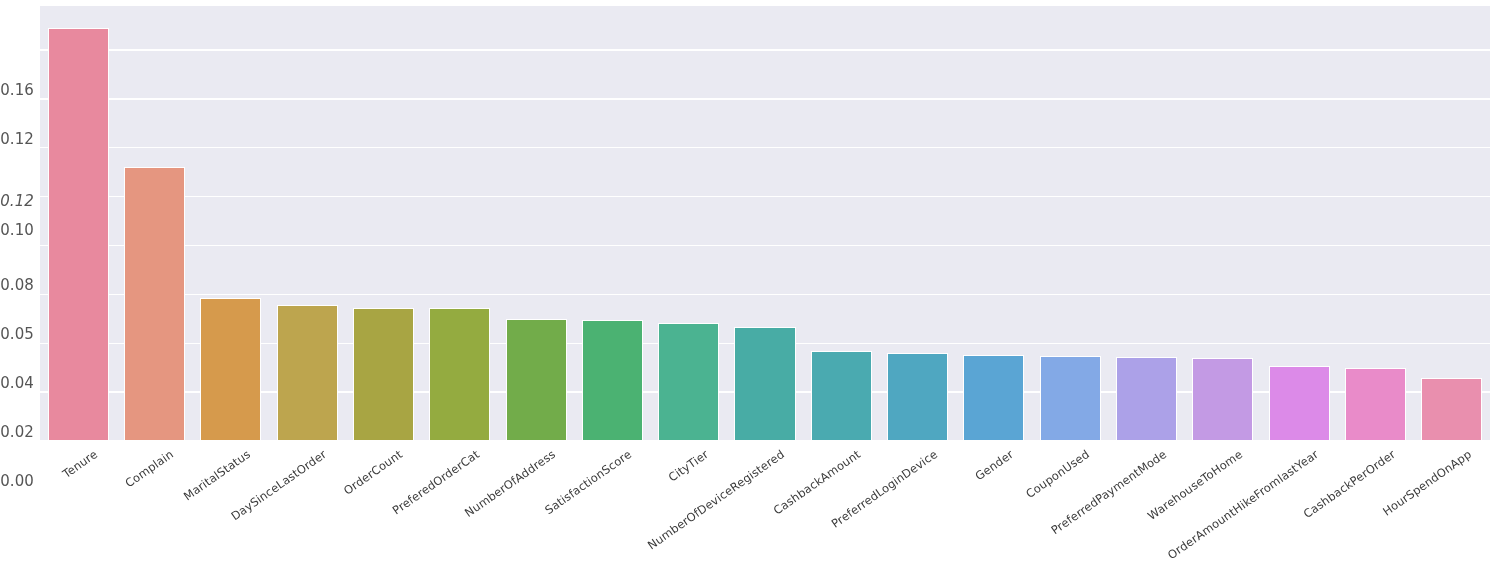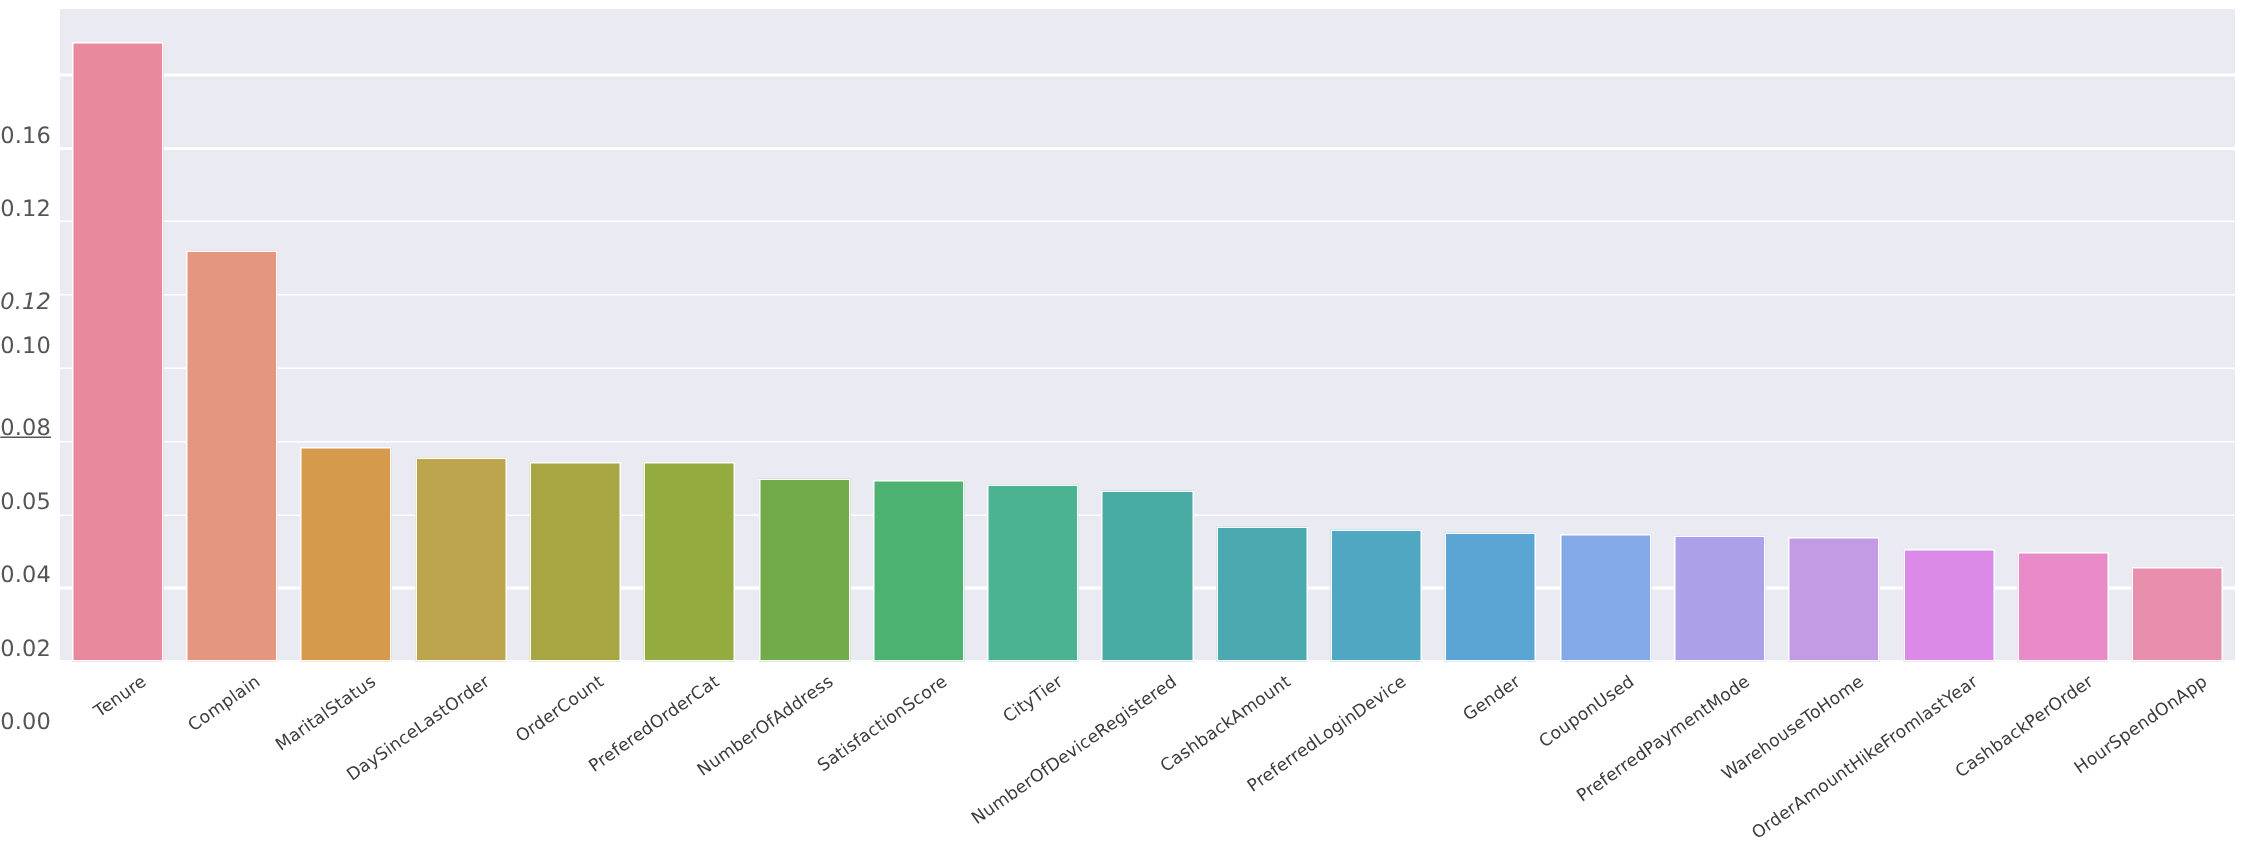--- a/index.html
+++ b/index.html
@@ -82,21 +82,21 @@
 </head>
 <body>
 
 <div id="figure">
 
   <div id="y-axis">
       <div class="ytick" style="top: 441px; color: rgb(85, 85, 85);">0.00</div>
       <div class="ytick" style="top: 392.124px; color: rgb(85, 85, 85);">0.02</div>
       <div class="ytick" style="top: 343.247px; color: rgb(85, 85, 85);">0.04</div>
       <div class="ytick" style="top: 294.371px; color: rgb(85, 85, 85);">0.05</div>
-      <div class="ytick" style="top: 245.494px; color: rgb(85, 85, 85); text-decoration: underline;">0.08</div>
+      <div class="ytick" style="top: 245.494px; color: rgb(85, 85, 85);">0.08</div>
       <div class="ytick" style="top: 190px; color: rgb(85, 85, 85);">0.10</div>
       <div class="ytick" style="top: 161px; color: rgb(85, 85, 85); font-style: italic;">0.12</div>
       <div class="ytick" style="top: 98.8652px; color: rgb(85, 85, 85);">0.12</div>
       <div class="ytick" style="top: 49.9888px; color: rgb(85, 85, 85);">0.16</div>
     </div>
 
   <div id="plot-area" style="background: rgb(234, 234, 242);">
       <div class="gridline" style="top: 434.35px; background: rgb(255, 255, 255);"></div>
       <div class="gridline" style="top: 385.474px; background: rgb(255, 255, 255);"></div>
       <div class="gridline" style="top: 336.597px; background: rgb(255, 255, 255);"></div>

